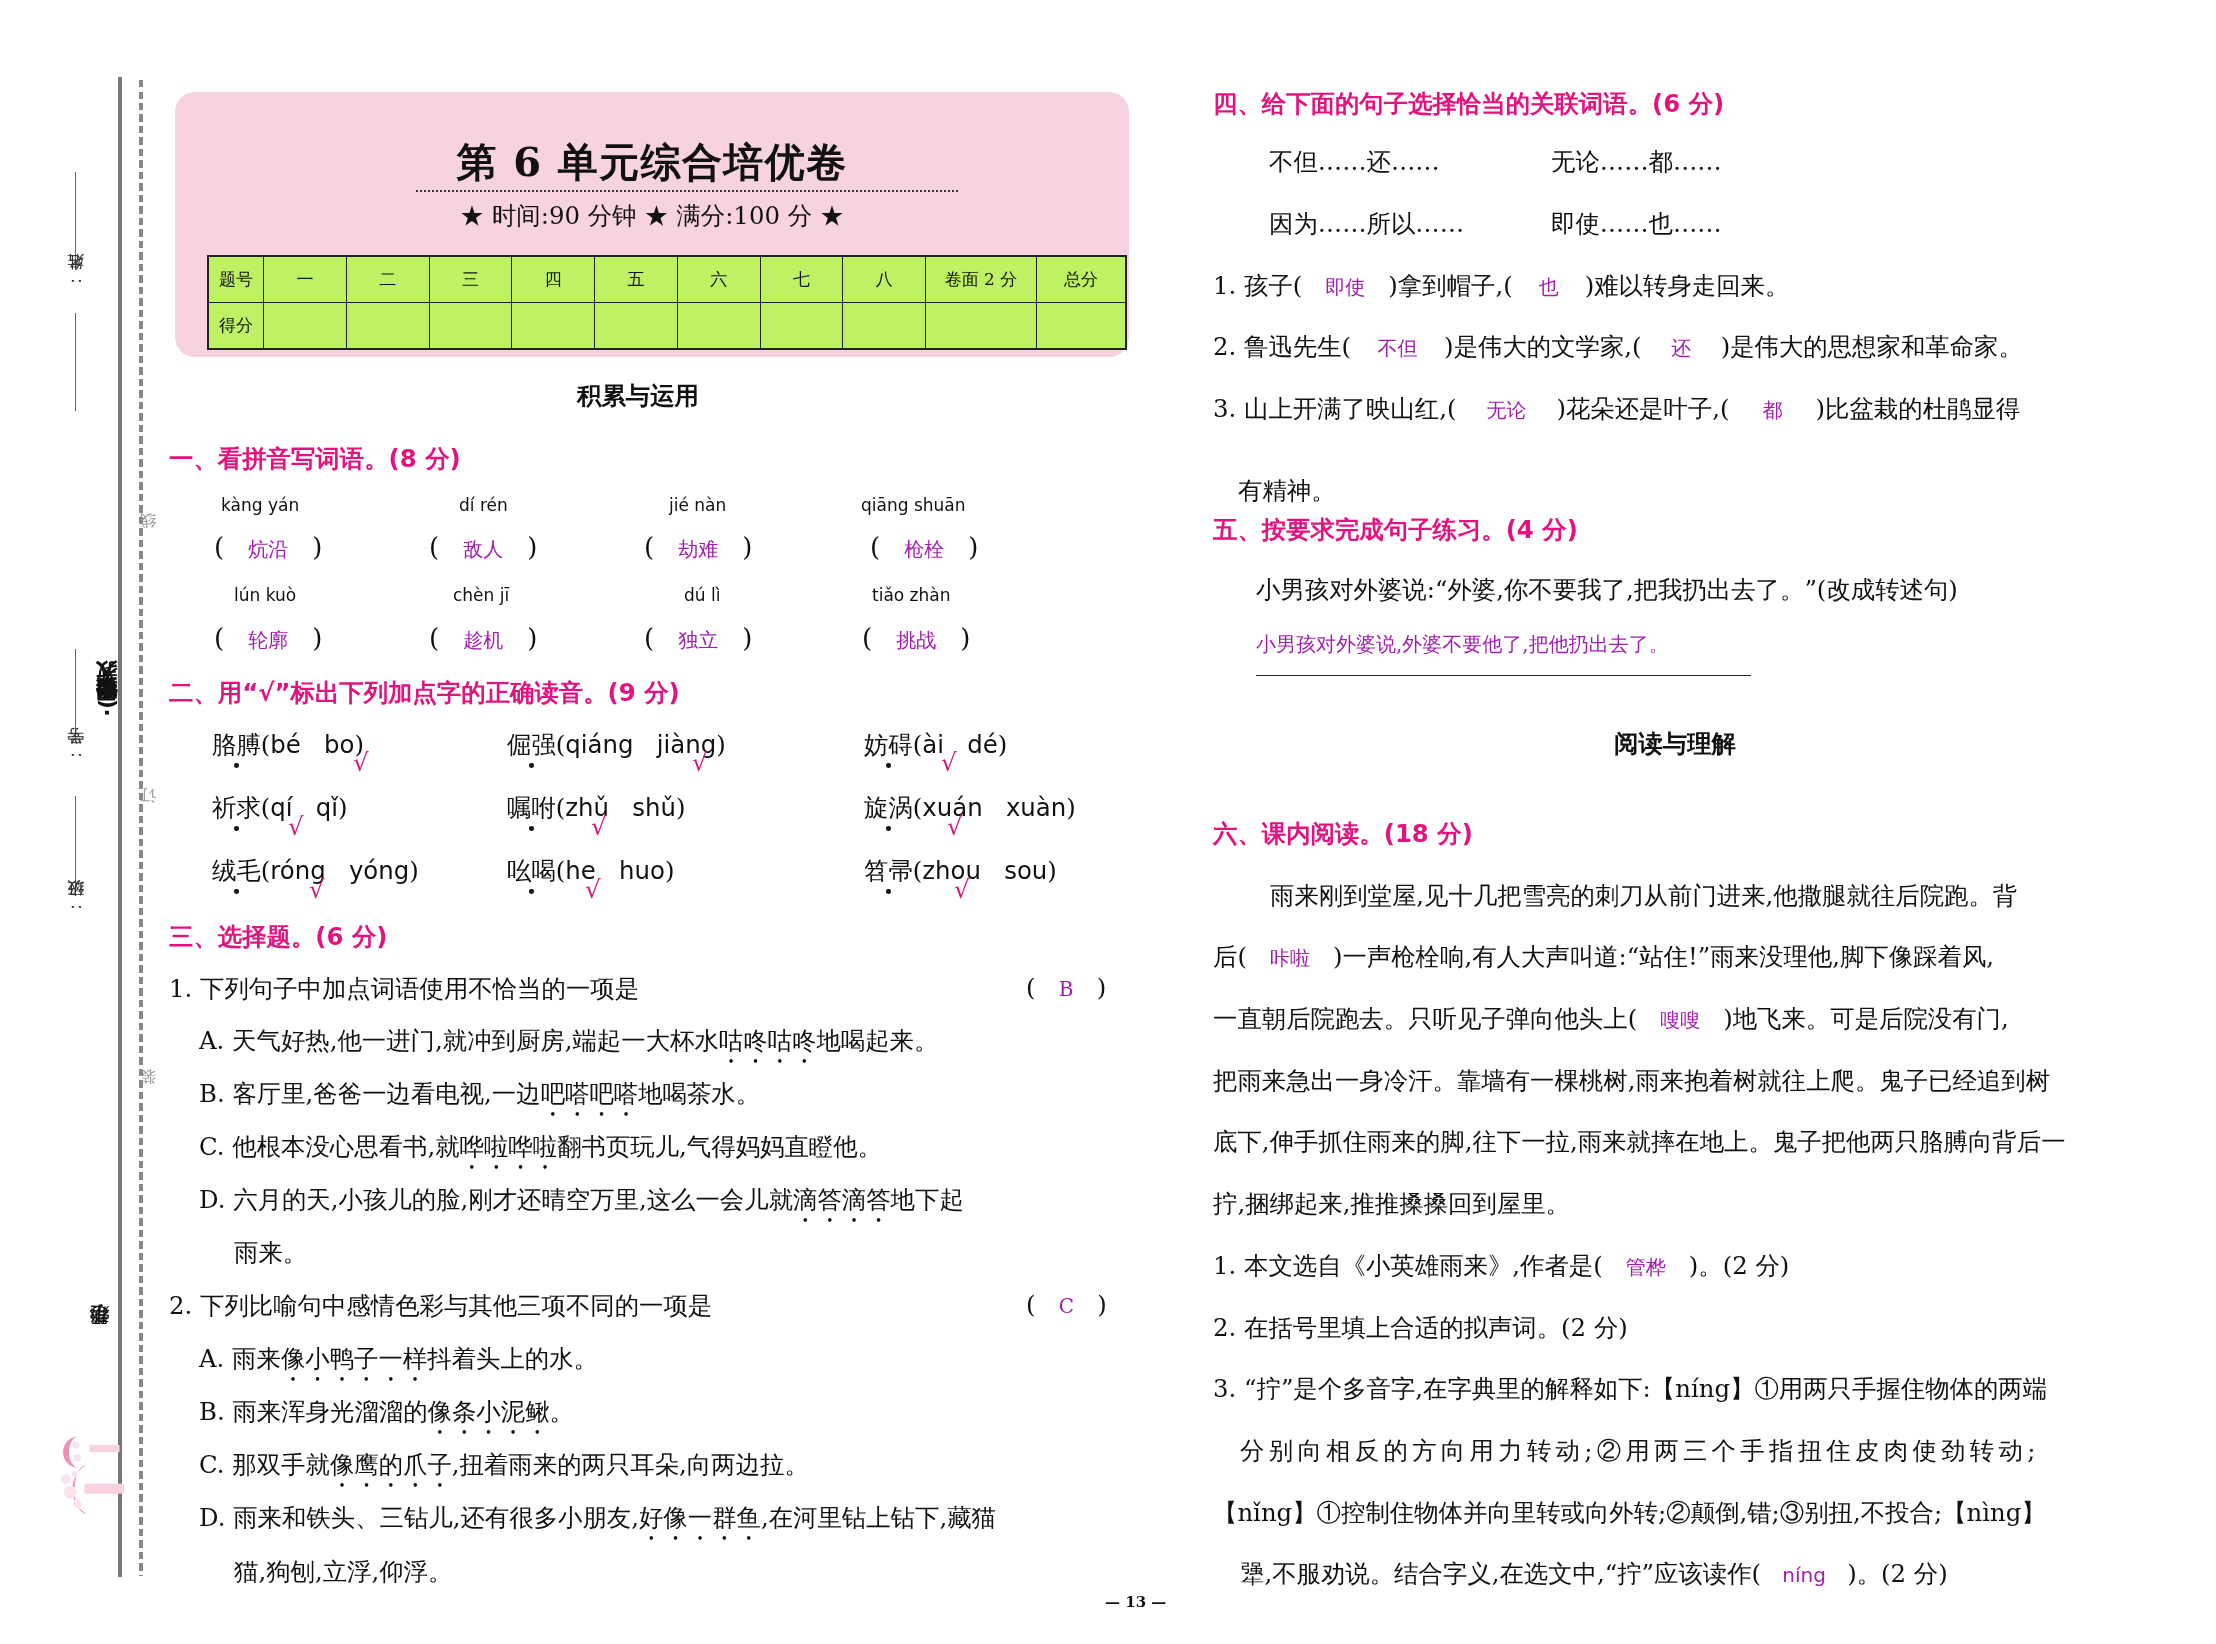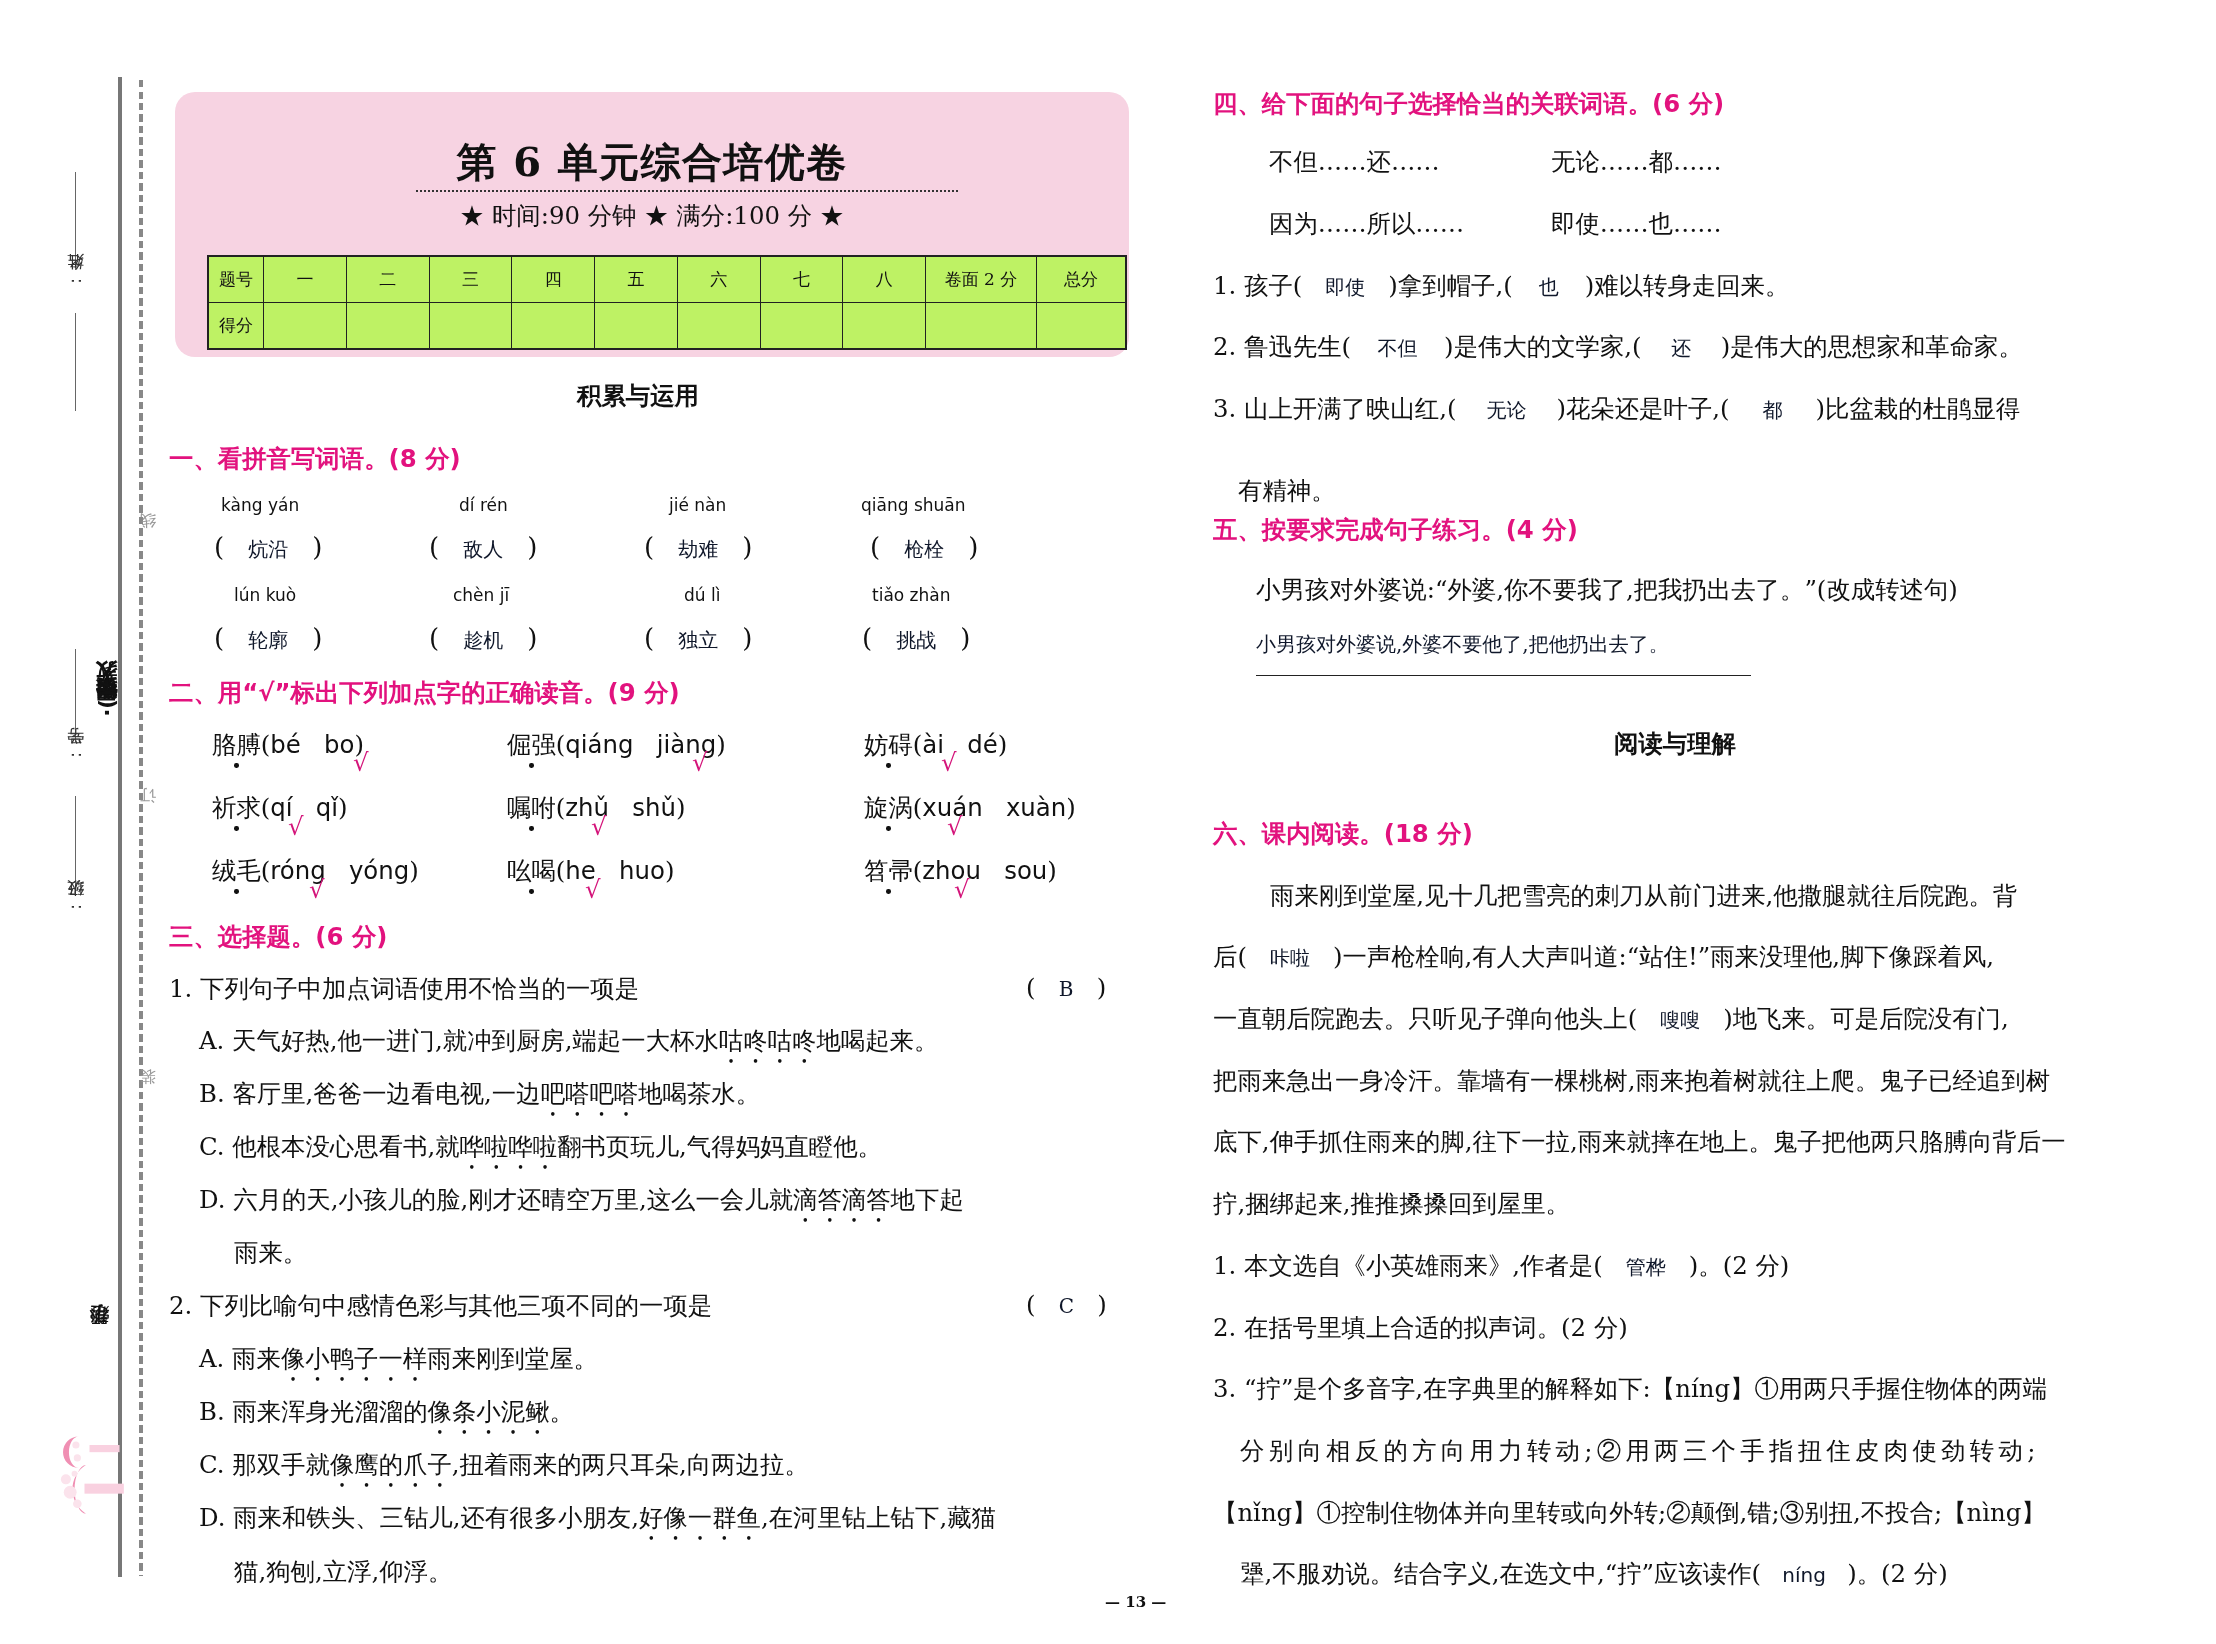--- a/index.html
+++ b/index.html
@@ -28,21 +28,21 @@
   table.score{position:absolute;left:32px;top:163px;width:920px;border-collapse:collapse;background:#bef264;}
   table.score td{border:1.4px solid #222;height:43px;text-align:center;font-size:17px;}
   table.score tr:first-child td{border-top:2.2px solid #222;}
   table.score tr:last-child td{border-bottom:2.2px solid #222;}
   table.score td:first-child{border-left:2.2px solid #222;width:52px;}
   table.score td:last-child{border-right:2.2px solid #222;}
   
   .center-head{position:absolute;font-family:"DejaVu Sans",sans-serif;font-weight:bold;font-size:24.4px;}
   .sec{position:absolute;color:#e2127e;font-family:"DejaVu Sans",sans-serif;font-weight:bold;font-size:24.4px;white-space:nowrap;}
   .line{position:absolute;font-size:24.4px;white-space:nowrap;}
-  .ans{color:#0f172a;font-family:"DejaVu Serif",serif;font-size:20px;}
+  .ans{color:#a21caf;font-family:"DejaVu Serif",serif;font-size:20px;}
   .py{position:absolute;font-family:"DejaVu Sans",sans-serif;font-size:17px;white-space:nowrap;}
   .paren{position:absolute;font-size:26px;white-space:nowrap;}
   .chk{position:absolute;color:#d4147a;font-size:24.4px;font-family:"DejaVu Sans",sans-serif;}
   .dot{text-emphasis:dot;text-emphasis-position:under;-webkit-text-emphasis:dot;-webkit-text-emphasis-position:under;}
   .underdot{position:relative;}
   .underdot::after{content:"";position:absolute;left:50%;bottom:-8.6px;width:4.3px;height:4.3px;margin-left:-2.2px;border-radius:50%;background:#111;}
   .page-num{position:absolute;left:1105px;top:1593px;font-size:15px;font-weight:bold;}
   .ul-ans{position:absolute;border-bottom:1.4px solid #222;padding-bottom:17px;}
 </style>
 </head>
@@ -173,21 +173,21 @@
 
 <div class="line" style="left:199px;top:1025px;"><span>A. 天气好热,他一进门,就冲到厨房,端起一大杯水</span><span class="dot">咕咚咕咚</span><span>地喝起来。</span></div>
 <div class="line" style="left:199px;top:1078px;"><span>B. 客厅里,爸爸一边看电视,一边</span><span class="dot">吧嗒吧嗒</span><span>地喝茶水。</span></div>
 <div class="line" style="left:199px;top:1131px;"><span>C. 他根本没心思看书,就</span><span class="dot">哗啦哗啦</span><span>翻书页玩儿,气得妈妈直瞪他。</span></div>
 <div class="line" style="left:199px;top:1184px;"><span>D. 六月的天,小孩儿的脸,刚才还晴空万里,这么一会儿就</span><span class="dot">滴答滴答</span><span>地下起</span></div>
 <div class="line" style="left:234px;top:1237px;">雨来。</div>
 
 <div class="line" style="left:169px;top:1290px;">2. 下列比喻句中感情色彩与其他三项不同的一项是</div>
 <div class="line" style="left:1026px;top:1290px;">(&nbsp;&nbsp;&nbsp;<span class="ans">C</span>&nbsp;&nbsp;&nbsp;)</div>
 
-<div class="line" style="left:199px;top:1343px;"><span>A. 雨来</span><span class="dot">像小鸭子一样</span><span>雨来刚到堂屋。</span></div>
+<div class="line" style="left:199px;top:1343px;"><span>A. 雨来</span><span class="dot">像小鸭子一样</span><span>抖着头上的水。</span></div>
 <div class="line" style="left:199px;top:1396px;"><span>B. 雨来浑身光溜溜的</span><span class="dot">像条小泥鳅</span><span>。</span></div>
 <div class="line" style="left:199px;top:1449px;"><span>C. 那双手就</span><span class="dot">像鹰的爪子</span><span>,扭着雨来的两只耳朵,向两边拉。</span></div>
 <div class="line" style="left:199px;top:1502px;"><span>D. 雨来和铁头、三钻儿,还有很多小朋友,</span><span class="dot">好像一群鱼</span><span>,在河里钻上钻下,藏猫</span></div>
 <div class="line" style="left:234px;top:1556px;">猫,狗刨,立浮,仰浮。</div>
 
 <div class="sec" style="left:1213px;top:88px;">四、给下面的句子选择恰当的关联词语。(6 分)</div>
 <div class="line" style="left:1269px;top:146px;">不但……还……</div>
 <div class="line" style="left:1551px;top:146px;">无论……都……</div>
 <div class="line" style="left:1269px;top:208px;">因为……所以……</div>
 <div class="line" style="left:1551px;top:208px;">即使……也……</div>

